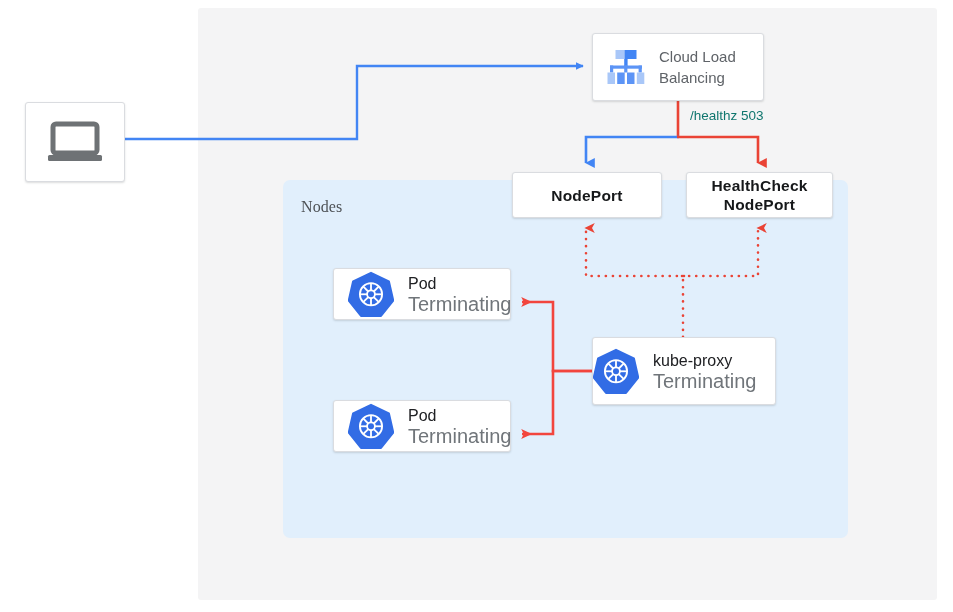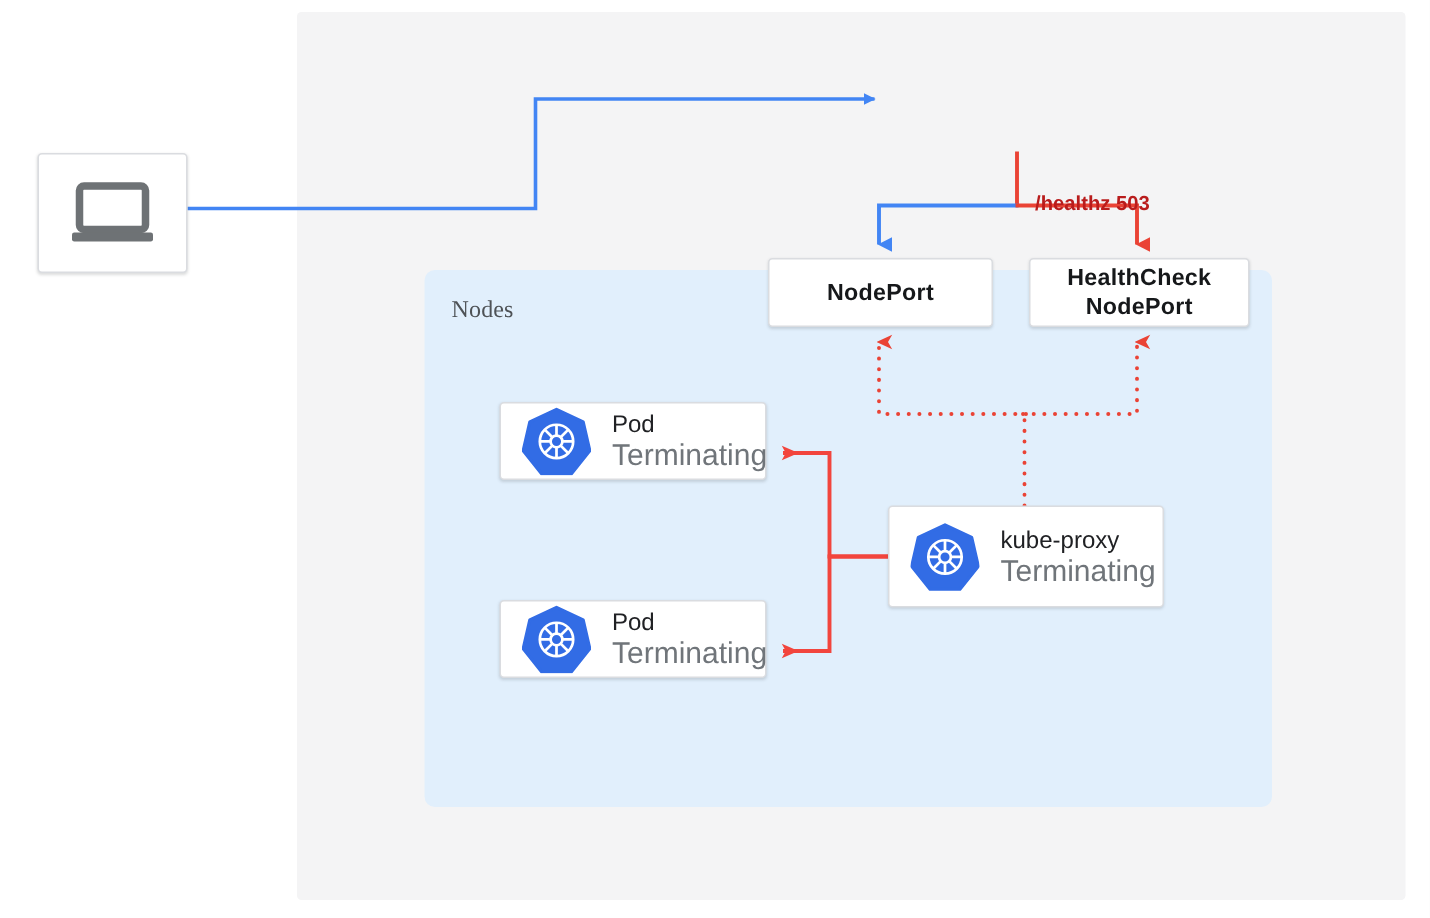--- a/index.html
+++ b/index.html
@@ -104,45 +104,44 @@
   .pod-box {
     left: 333px;
     width: 178px; height: 52px;
     padding-left: 14px;
   }
   .pod-box-1 { top: 268px; }
   .pod-box-2 { top: 400px; }
   .kp-box {
     left: 592px; top: 337px;
     width: 184px; height: 68px;
-    padding-left: 14px;
   }
   .card-text {
     margin-left: 14px;
   }
   .card-title {
     font-size: 16px;
     color: #202124;
     line-height: 20px;
     white-space: nowrap;
   }
   .card-sub {
     font-size: 20px;
     color: #70757a;
     line-height: 20px;
     white-space: nowrap;
   }
 
   
   .healthz-label {
     position: absolute;
-    left: 690px; top: 128px;
+    left: 690px; top: 108px;
     font-size: 13.5px;
-    font-weight: bold;
-    color: #b91c1c;
+    font-weight: normal;
+    color: #0f766e;
     white-space: nowrap;
   }
 
   
   #wires {
     position: absolute;
     left: 0; top: 0;
     width: 953px; height: 612px;
     pointer-events: none;
   }
@@ -196,20 +195,41 @@
 
   <div class="card client-box">
     <span class="icon-wrap">
       <svg width="58" height="44" viewBox="0 0 58 44">
         <rect x="7" y="4" width="44" height="29" rx="3" ry="3" fill="none" stroke="#6e7275" stroke-width="5"></rect>
         <rect x="2" y="35" width="54" height="6" rx="1.5" ry="1.5" fill="#6e7275"></rect>
       </svg>
     </span>
   </div>
 
+  <div class="card clb-box">
+    <span class="icon-wrap">
+      <svg width="42" height="36" viewBox="0 0 42 36">
+        <rect x="10.5" y="1" width="9" height="9" fill="#a9c7f8"></rect>
+        <rect x="19.5" y="1" width="12" height="9" fill="#4285f4"></rect>
+        <rect x="19.2" y="10" width="3.4" height="8" fill="#4285f4"></rect>
+        <rect x="5" y="16.5" width="32" height="3.2" fill="#5c94f6"></rect>
+        <rect x="5" y="16.5" width="3.2" height="7" fill="#5c94f6"></rect>
+        <rect x="19.2" y="16.5" width="3.2" height="7" fill="#5c94f6"></rect>
+        <rect x="33.6" y="16.5" width="3.2" height="7" fill="#5c94f6"></rect>
+        <rect x="2.5" y="23.5" width="7.5" height="11.5" fill="#a9c7f8"></rect>
+        <rect x="12.2" y="23.5" width="7.5" height="11.5" fill="#5c94f6"></rect>
+        <rect x="22" y="23.5" width="7.5" height="11.5" fill="#5c94f6"></rect>
+        <rect x="31.8" y="23.5" width="7.5" height="11.5" fill="#a9c7f8"></rect>
+      </svg>
+    </span>
+    <div class="clb-text">
+      <span>Cloud Load</span>
+      <span class="l2">Balancing</span>
+    </div>
+  </div>
 
   <div class="healthz-label">/healthz 503</div>
 
   <div class="card nodeport-box">
     <span class="port-label">NodePort</span>
   </div>
 
   <div class="card hc-box">
     <span class="port-label">
       <span>HealthCheck</span><br>

